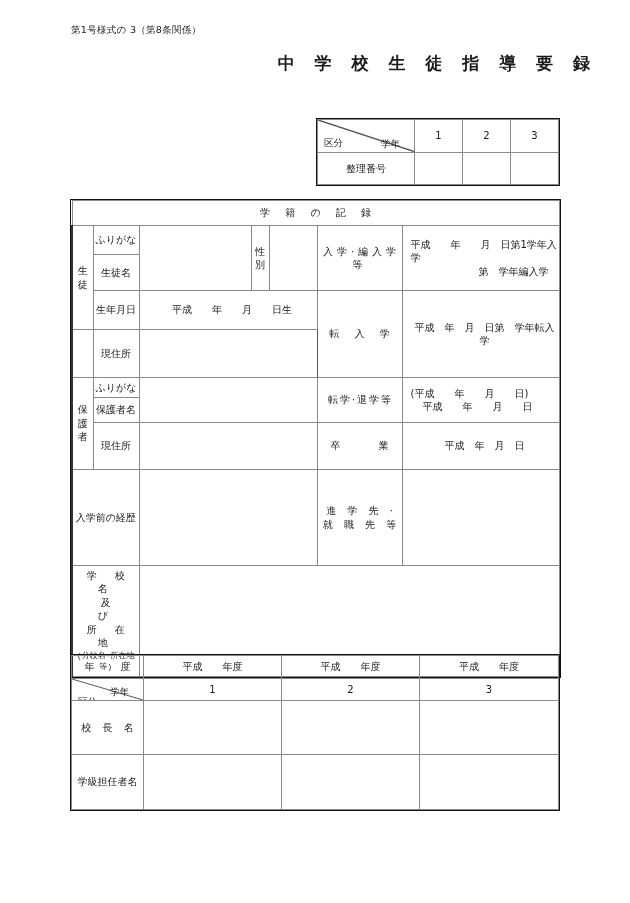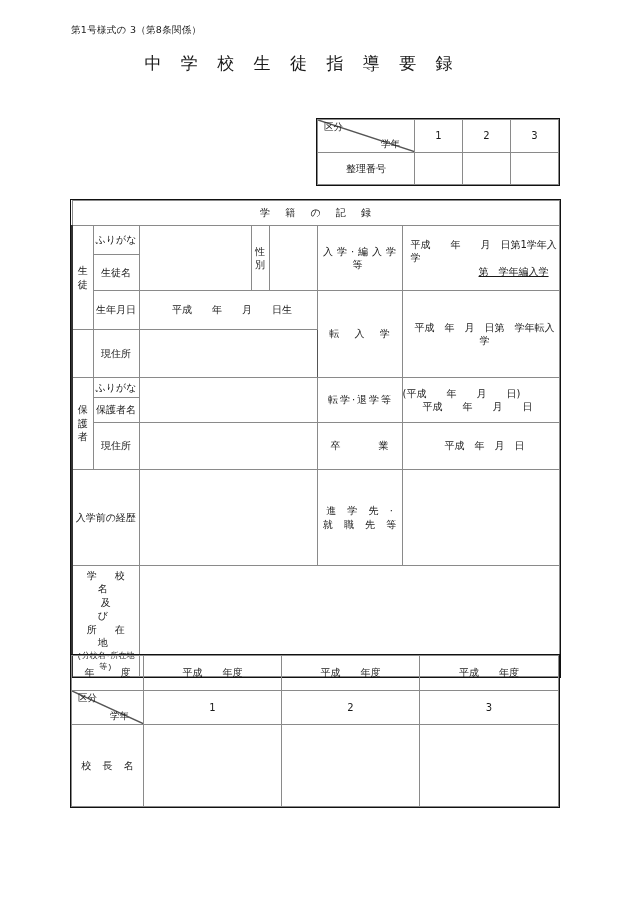--- a/index.html
+++ b/index.html
@@ -23,23 +23,23 @@
     font-size: 9.5px;
     letter-spacing: 0.3px;
     white-space: nowrap;
   }
 
   .doc-title {
     position: absolute;
     left: 0;
     top: 52px;
     width: 597px;
-    text-align: center;
+    text-align: right;
     font-size: 17px;
-    font-weight: normal;
+    font-weight: bold;
     letter-spacing: 7px;
     text-indent: 7px;
   }
 
   
   table.grid {
     position: absolute;
     border-collapse: collapse;
     table-layout: fixed;
     font-size: 10px;
@@ -70,21 +70,21 @@
   }
   .diag .diag-line {
     position: absolute;
     left: 0; top: 0;
     width: 100%; height: 100%;
     pointer-events: none;
   }
   .diag .tl {
     position: absolute;
     left: 6px;
-    top: 1px;
+    top: 17px;
     font-size: 9.5px;
   }
   .diag .br {
     position: absolute;
     right: 14px;
     bottom: 1px;
     font-size: 9.5px;
   }
 
   
@@ -128,22 +128,22 @@
   .sep-left { border-left: 1.6px solid #555 !important; margin-left: 47px; }
 
   .spaced1 { letter-spacing: 4px; text-indent: 4px; }
   .spaced2 { letter-spacing: 2px; text-indent: 2px; }
   .spaced3 { letter-spacing: 6px; text-indent: 6px; }
 
   .two-line {
     display: block;
   }
   .line-a { display:block; text-align:left; padding-left: 8px; }
-  .line-b { display:block; text-align:right; padding-right: 10px; text-decoration: underline; }
-  .line-c { display:block; text-align:left; }
+  .line-b { display:block; text-align:right; padding-right: 10px; }
+  .line-c { display:block; text-align:left; padding-left: 8px; }
   .line-d { display:block; text-align:left; padding-left: 20px; }
 
   .school-name-cell {
     line-height: 1.75;
     font-size: 10px;
     font-family: Liberation Mono, monospace;
   }
   .school-name-cell .l1,
   .school-name-cell .l2,
   .school-name-cell .l3 {
@@ -327,14 +327,20 @@
       <td>1</td>
       <td>2</td>
       <td>3</td>
     </tr>
     <tr>
       <td class="spaced1" style="height:53px">校 長 名</td>
       <td></td>
       <td></td>
       <td></td>
     </tr>
+    <tr>
+      <td style="height:54px">学級担任者名</td>
+      <td></td>
+      <td></td>
+      <td></td>
+    </tr>
   </tbody>
 </table>
 
 </body></html>

